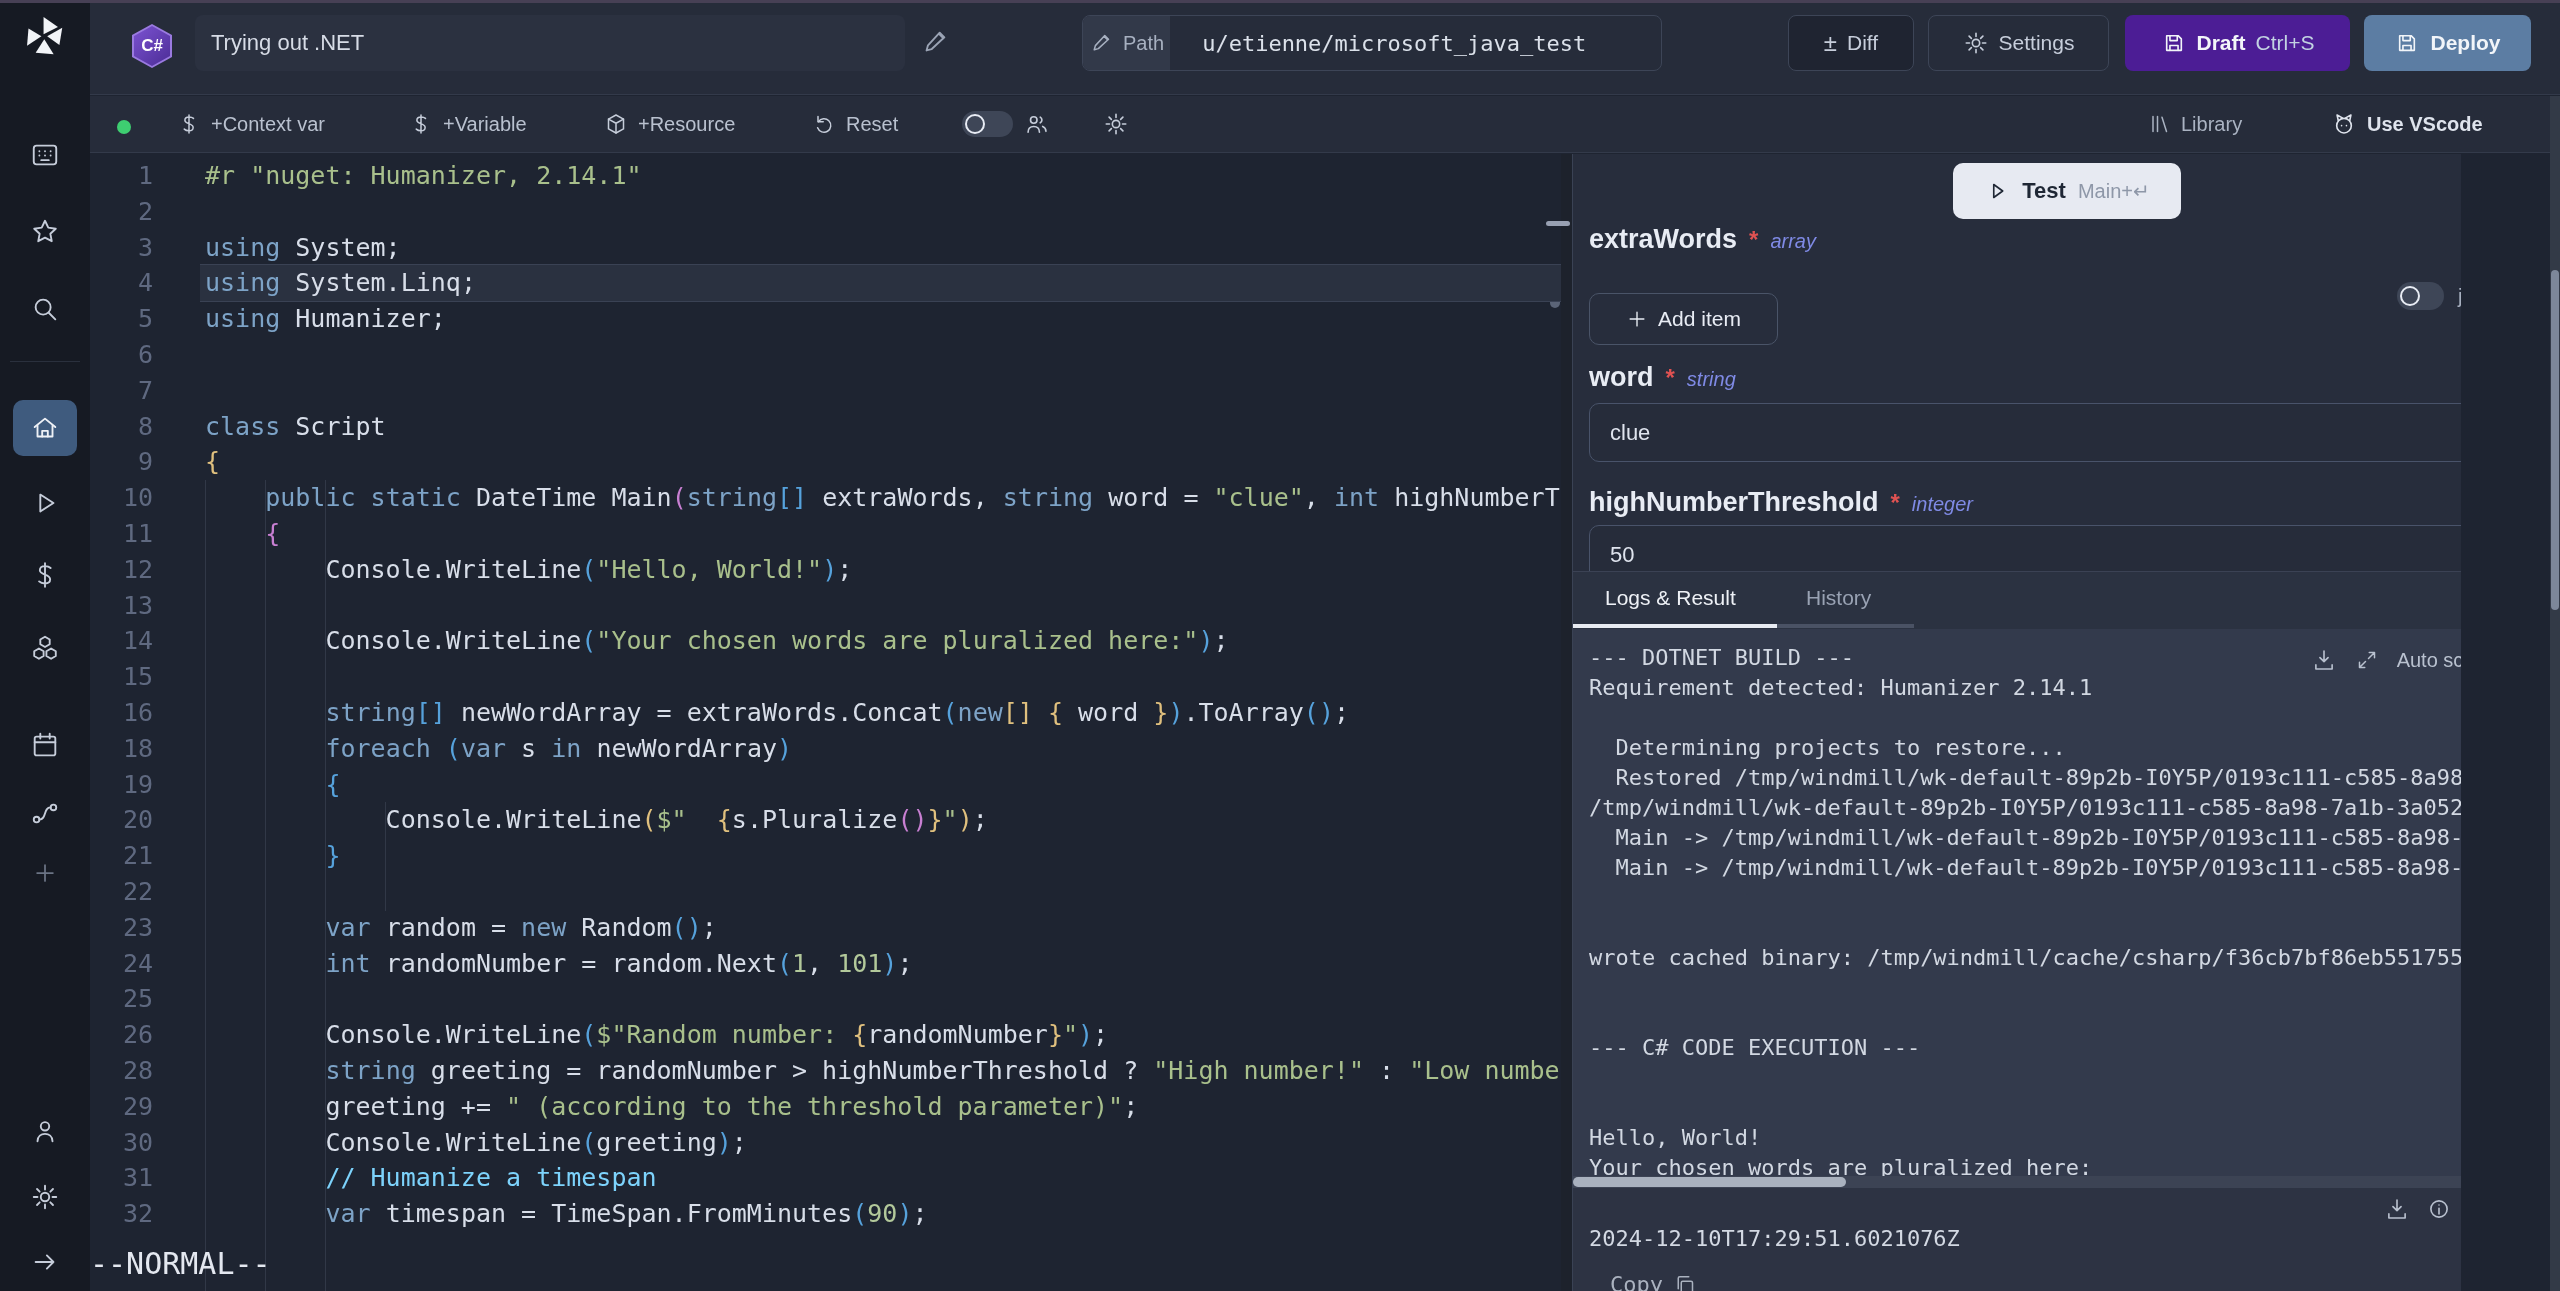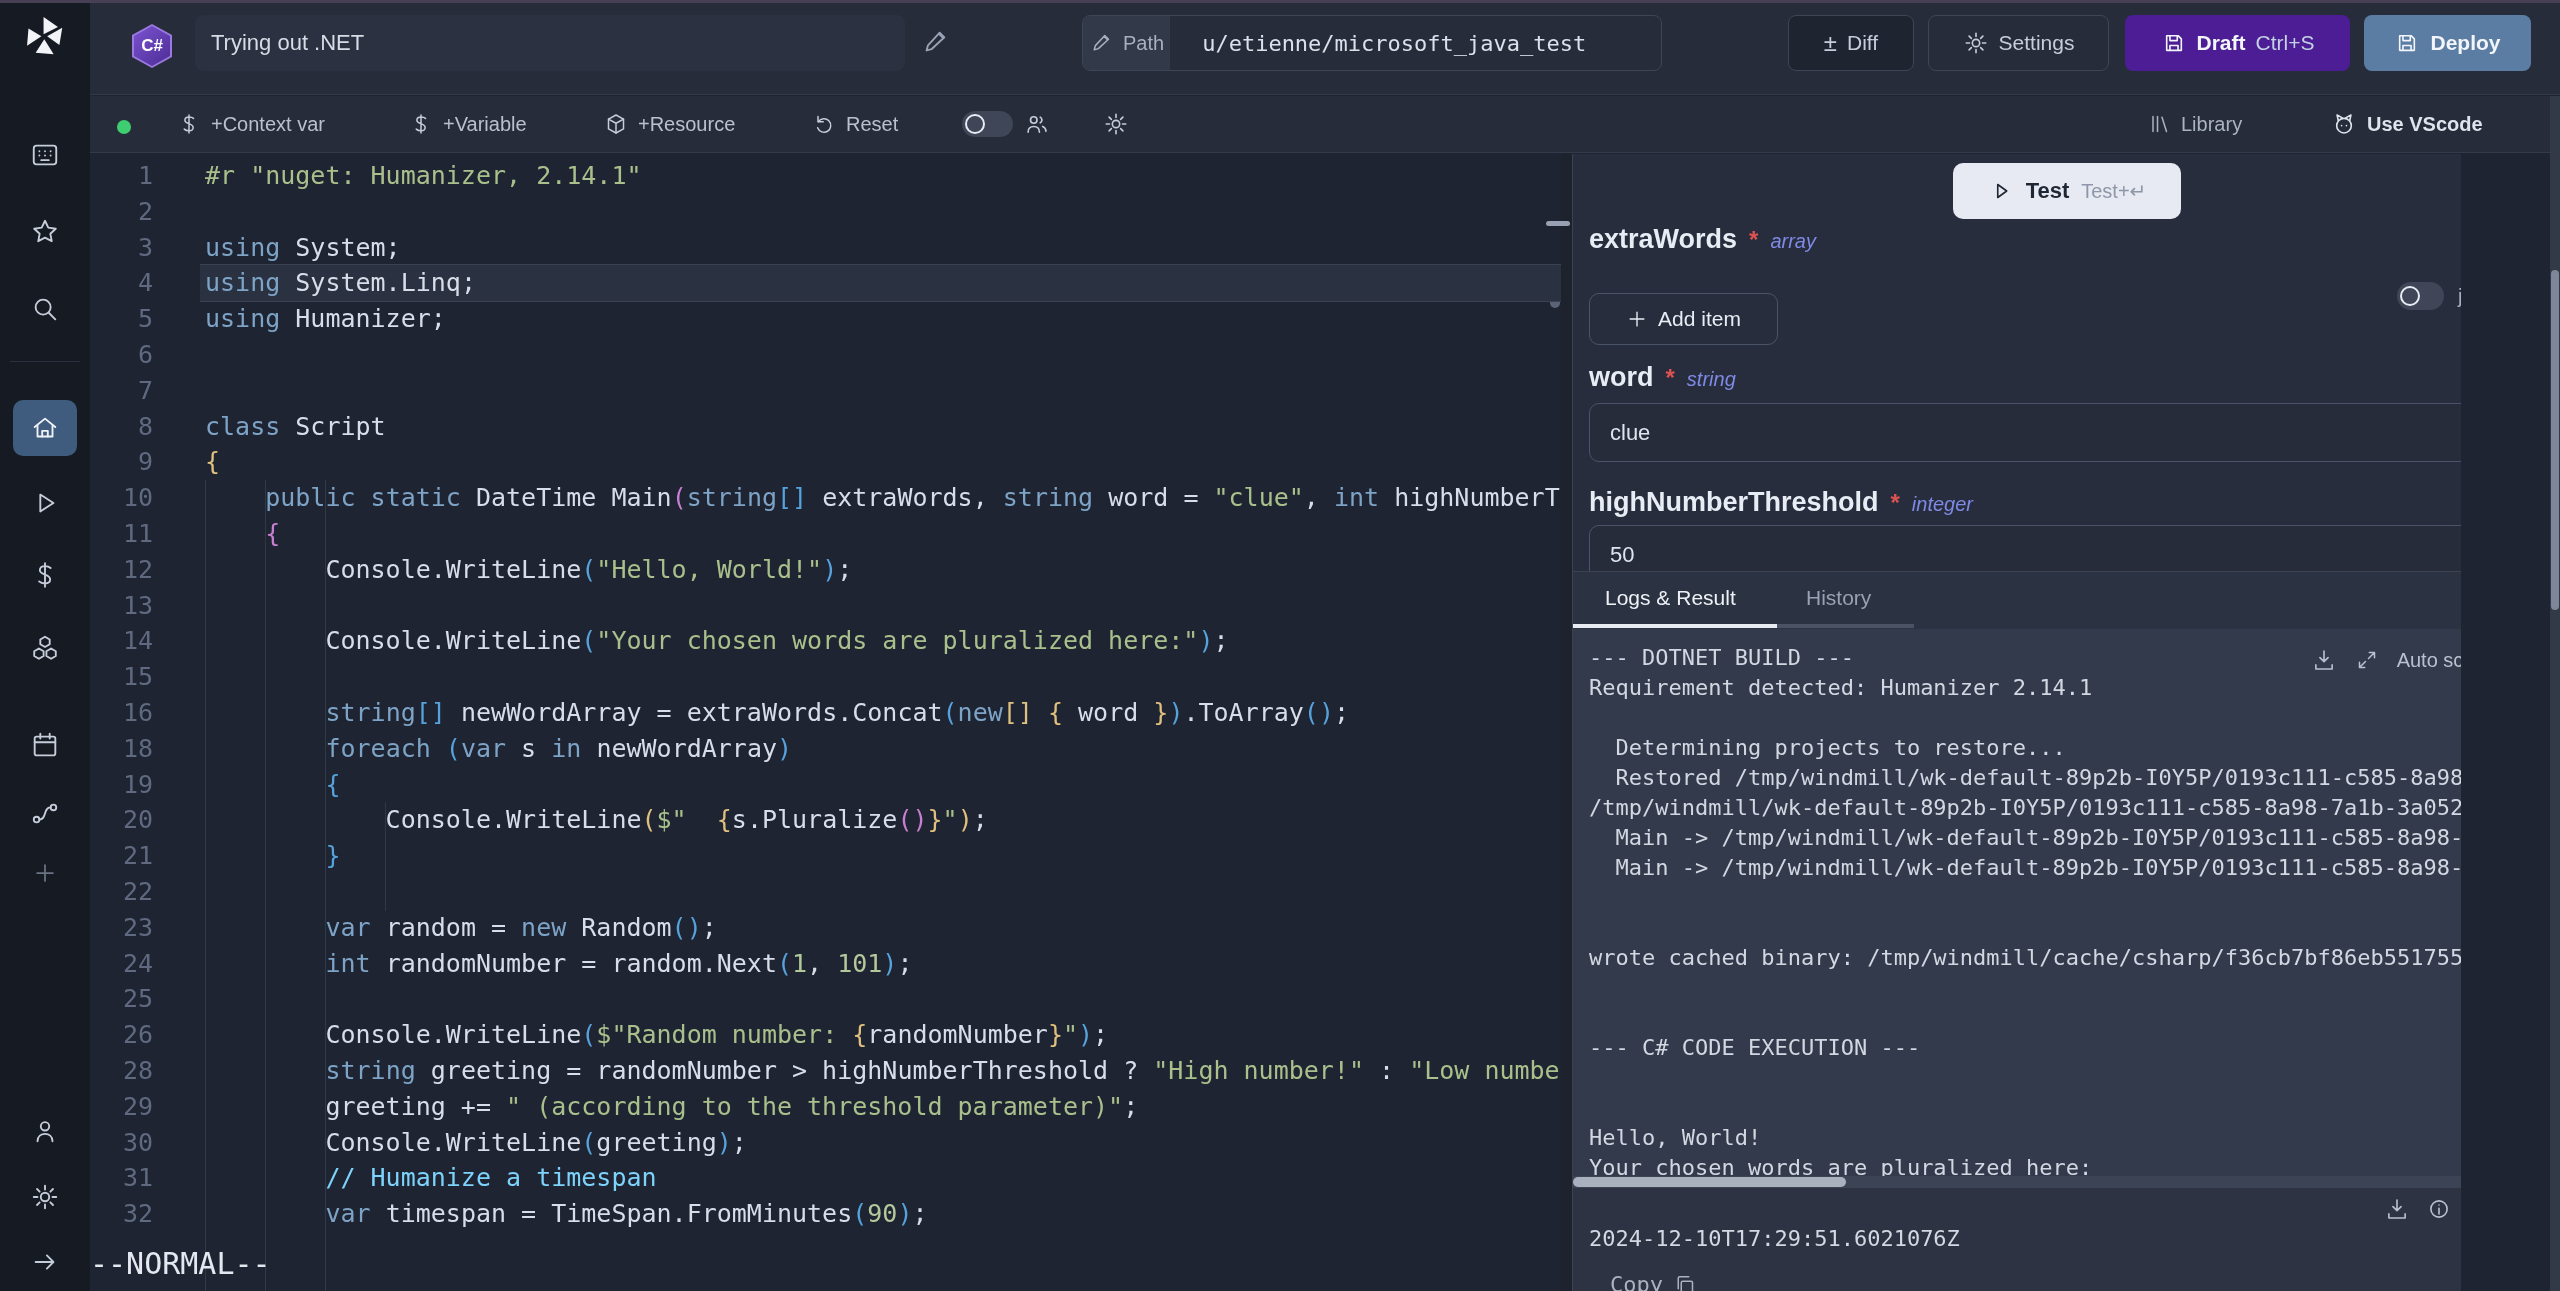--- a/index.html
+++ b/index.html
@@ -350,21 +350,21 @@
 
 <div id="splitter" class="abs"></div>
 <div id="splitter-grip" class="abs"></div>
 
 <section id="panel" class="abs">
   <div id="test-btn" class="abs">
     <svg viewBox="0 0 32 32" width="26" height="26" class="icn" style="stroke:#1f2735">
         <path d="M12 8l11 8-11 8z"></path>
       </svg>
     <span class="t">Test</span>
-    <span class="s">Test+↵</span>
+    <span class="s">Main+↵</span>
   </div>
 
   <div class="field-label" style="top:70px">
     <span class="nm">extraWords</span>
       <span class="req">*</span>
     <span class="ty">array</span>
   </div>
   <div id="json-toggle-row" class="abs">
     <div class="toggle" style="width:47px; height:28px;">
         <div class="knob"></div>

